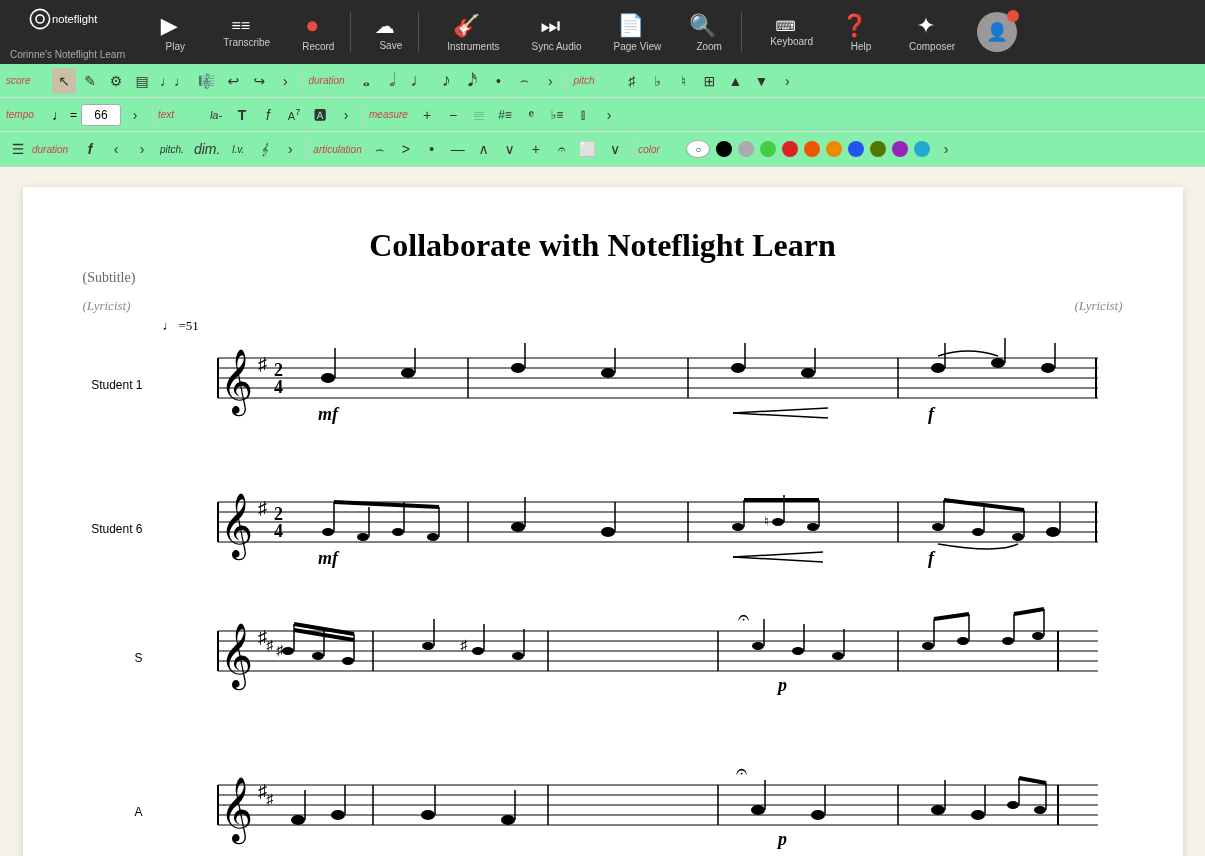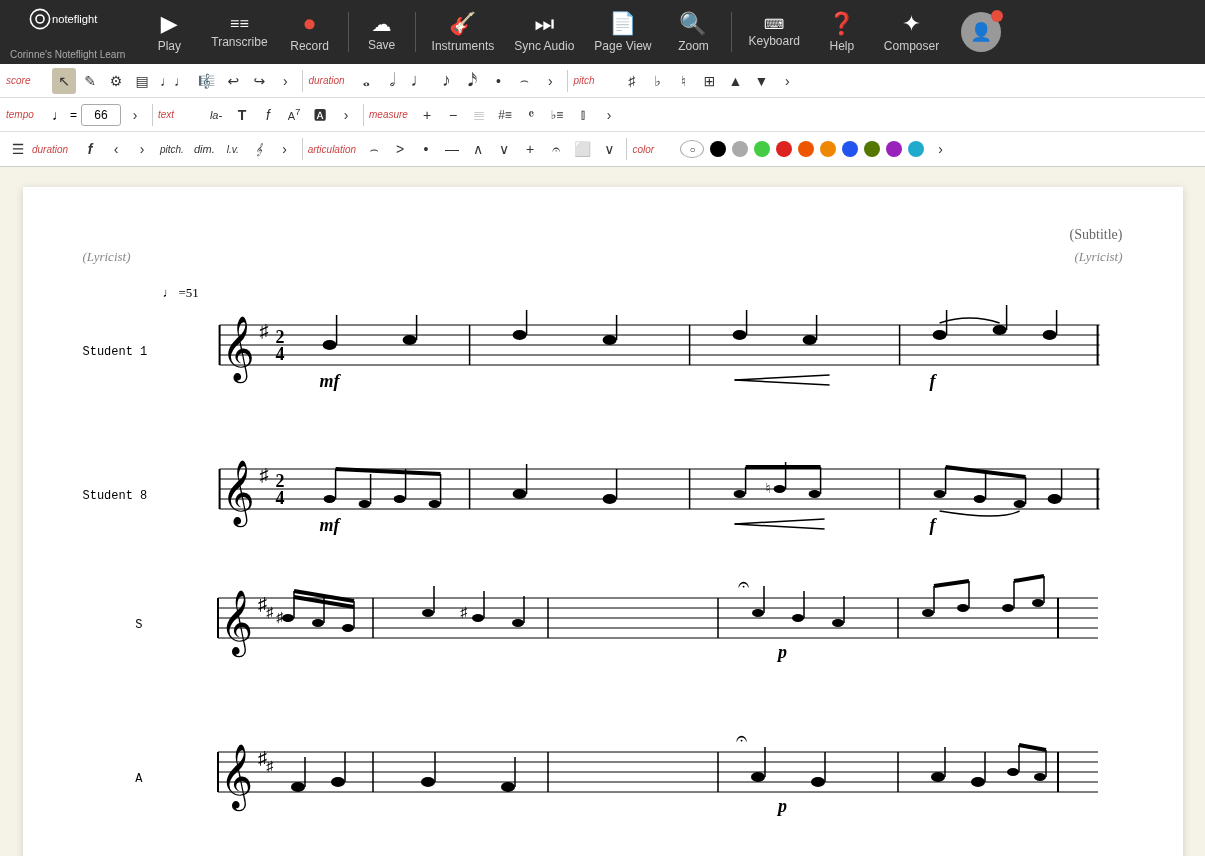--- a/index.html
+++ b/index.html
@@ -37,21 +37,21 @@
       justify-content: center;
       color: white;
       min-width: 60px;
       height: 56px;
       cursor: pointer;
       border-radius: 4px;
       padding: 4px 8px;
       gap: 2px;
     }
     .nav-btn .nav-icon { font-size: 22px; color: white; }
-    .nav-btn .nav-label { font-size: 12px; color: #ccc; }
+    .nav-btn .nav-label { font-size: 10px; color: #ccc; margin-left: 12px; }
     .nav-divider {
       width: 1px;
       height: 40px;
       background: #555;
       margin: 0 4px;
     }
     .nav-save {
       display: flex;
       flex-direction: column;
       align-items: center;
@@ -73,21 +73,21 @@
       content: '';
       position: absolute;
       top: -2px; right: -2px;
       width: 12px; height: 12px;
       border-radius: 50%;
       background: #e74c3c;
     }
 
     
     .toolbar-area {
-      background: #ffffff;
+      background: #86efac;
       border-bottom: 1px solid #ccc;
     }
     .toolbar-row {
       display: flex;
       align-items: center;
       height: 34px;
       padding: 0 6px;
       gap: 2px;
       border-bottom: 1px solid #ddd;
     }
@@ -159,30 +159,30 @@
       box-shadow: 0 2px 8px rgba(0,0,0,0.15);
     }
     .sheet-title {
       text-align: center;
       font-size: 32px;
       font-weight: bold;
       font-family: 'Times New Roman', serif;
       margin-bottom: 6px;
     }
     .sheet-subtitle {
-      text-align: right;
+      text-align: left;
       font-size: 14px;
       color: #666;
       font-family: 'Times New Roman', serif;
-      margin-bottom: 6px;
+      margin-bottom: 12px;
     }
     .sheet-meta {
       display: flex;
       justify-content: space-between;
-      margin-bottom: 20px;
+      margin-bottom: 4px;
     }
     .sheet-lyricist {
       font-size: 13px;
       color: #888;
       font-family: 'Times New Roman', serif;
       font-style: italic;
     }
     .sheet-composer {
       font-size: 13px;
       color: #888;
@@ -190,21 +190,21 @@
       font-style: italic;
     }
 
     
     .staff-system {
       margin-bottom: 30px;
       position: relative;
     }
     .staff-label {
       font-size: 12px;
-      font-family: Liberation Mono, monospace;
+      font-family: Liberation Sans, sans-serif;
       min-width: 70px;
       text-align: right;
       padding-right: 10px;
     }
   </style>
 </head>
 <body>
 
 <nav class="top-nav">
 
@@ -444,21 +444,21 @@
     <div class="tb-btn">
       <span>‹</span>
     </div>
     <div class="tb-btn">
       <span>›</span>
     </div>
     <div class="tb-btn">
       <span style="font-size:10px; font-style:italic;">pitch.</span>
     </div>
     <div class="tb-btn">
-      <span style="font-size:11px; font-style:italic;">dim.</span>
+      <span style="font-size:14px; font-style:italic;">dim.</span>
     </div>
     <div class="tb-btn">
       <span style="font-size:10px; font-style:italic;">l.v.</span>
     </div>
     <div class="tb-btn">
       <span style="font-size:11px; font-style:italic;">𝄞</span>
     </div>
     <div class="tb-btn">
       <span>›</span>
     </div>
@@ -513,20 +513,21 @@
     <div class="color-dot" style="background:#22aacc;"></div>
     <div class="tb-btn">
       <span>›</span>
     </div>
   </div>
 </div>
 
 <div class="sheet-area">
   <div class="sheet-page">
 
+    <div class="sheet-title">Collaborate with Noteflight Learn</div>
     <div class="sheet-subtitle">(Subtitle)</div>
 
     <div class="sheet-meta">
       <span class="sheet-lyricist">(Lyricist)</span>
       <span class="sheet-composer">(Lyricist)</span>
     </div>
 
     <div class="staff-system">
 
       <div style="margin-left:80px; margin-bottom:4px; font-family:'Times New Roman',serif; font-size:13px; display:flex; align-items:center; gap:3px;">
@@ -587,21 +588,21 @@
 
             <path d="M555 75 L650 70" fill="none" stroke="black" stroke-width="1.5"></path>
             <path d="M555 75 L650 80" fill="none" stroke="black" stroke-width="1.5"></path>
 
             <text x="750" y="82" font-size="18" font-family="Times New Roman" font-style="italic" font-weight="bold" fill="black">f</text>
           </svg>
         </div>
       </div>
 
       <div style="display:flex; align-items:center; margin-bottom:20px;">
-        <div class="staff-label">Student 8</div>
+        <div class="staff-label">Student 6</div>
         <div style="flex:1; position:relative;">
           <svg viewBox="0 0 920 90" width="100%" height="90">
 
             <line x1="40" y1="20" x2="920" y2="20" stroke="black" stroke-width="1"></line>
             <line x1="40" y1="30" x2="920" y2="30" stroke="black" stroke-width="1"></line>
             <line x1="40" y1="40" x2="920" y2="40" stroke="black" stroke-width="1"></line>
             <line x1="40" y1="50" x2="920" y2="50" stroke="black" stroke-width="1"></line>
             <line x1="40" y1="60" x2="920" y2="60" stroke="black" stroke-width="1"></line>
 
             <text x="42" y="62" font-size="56" font-family="serif" fill="black">𝄞</text>

